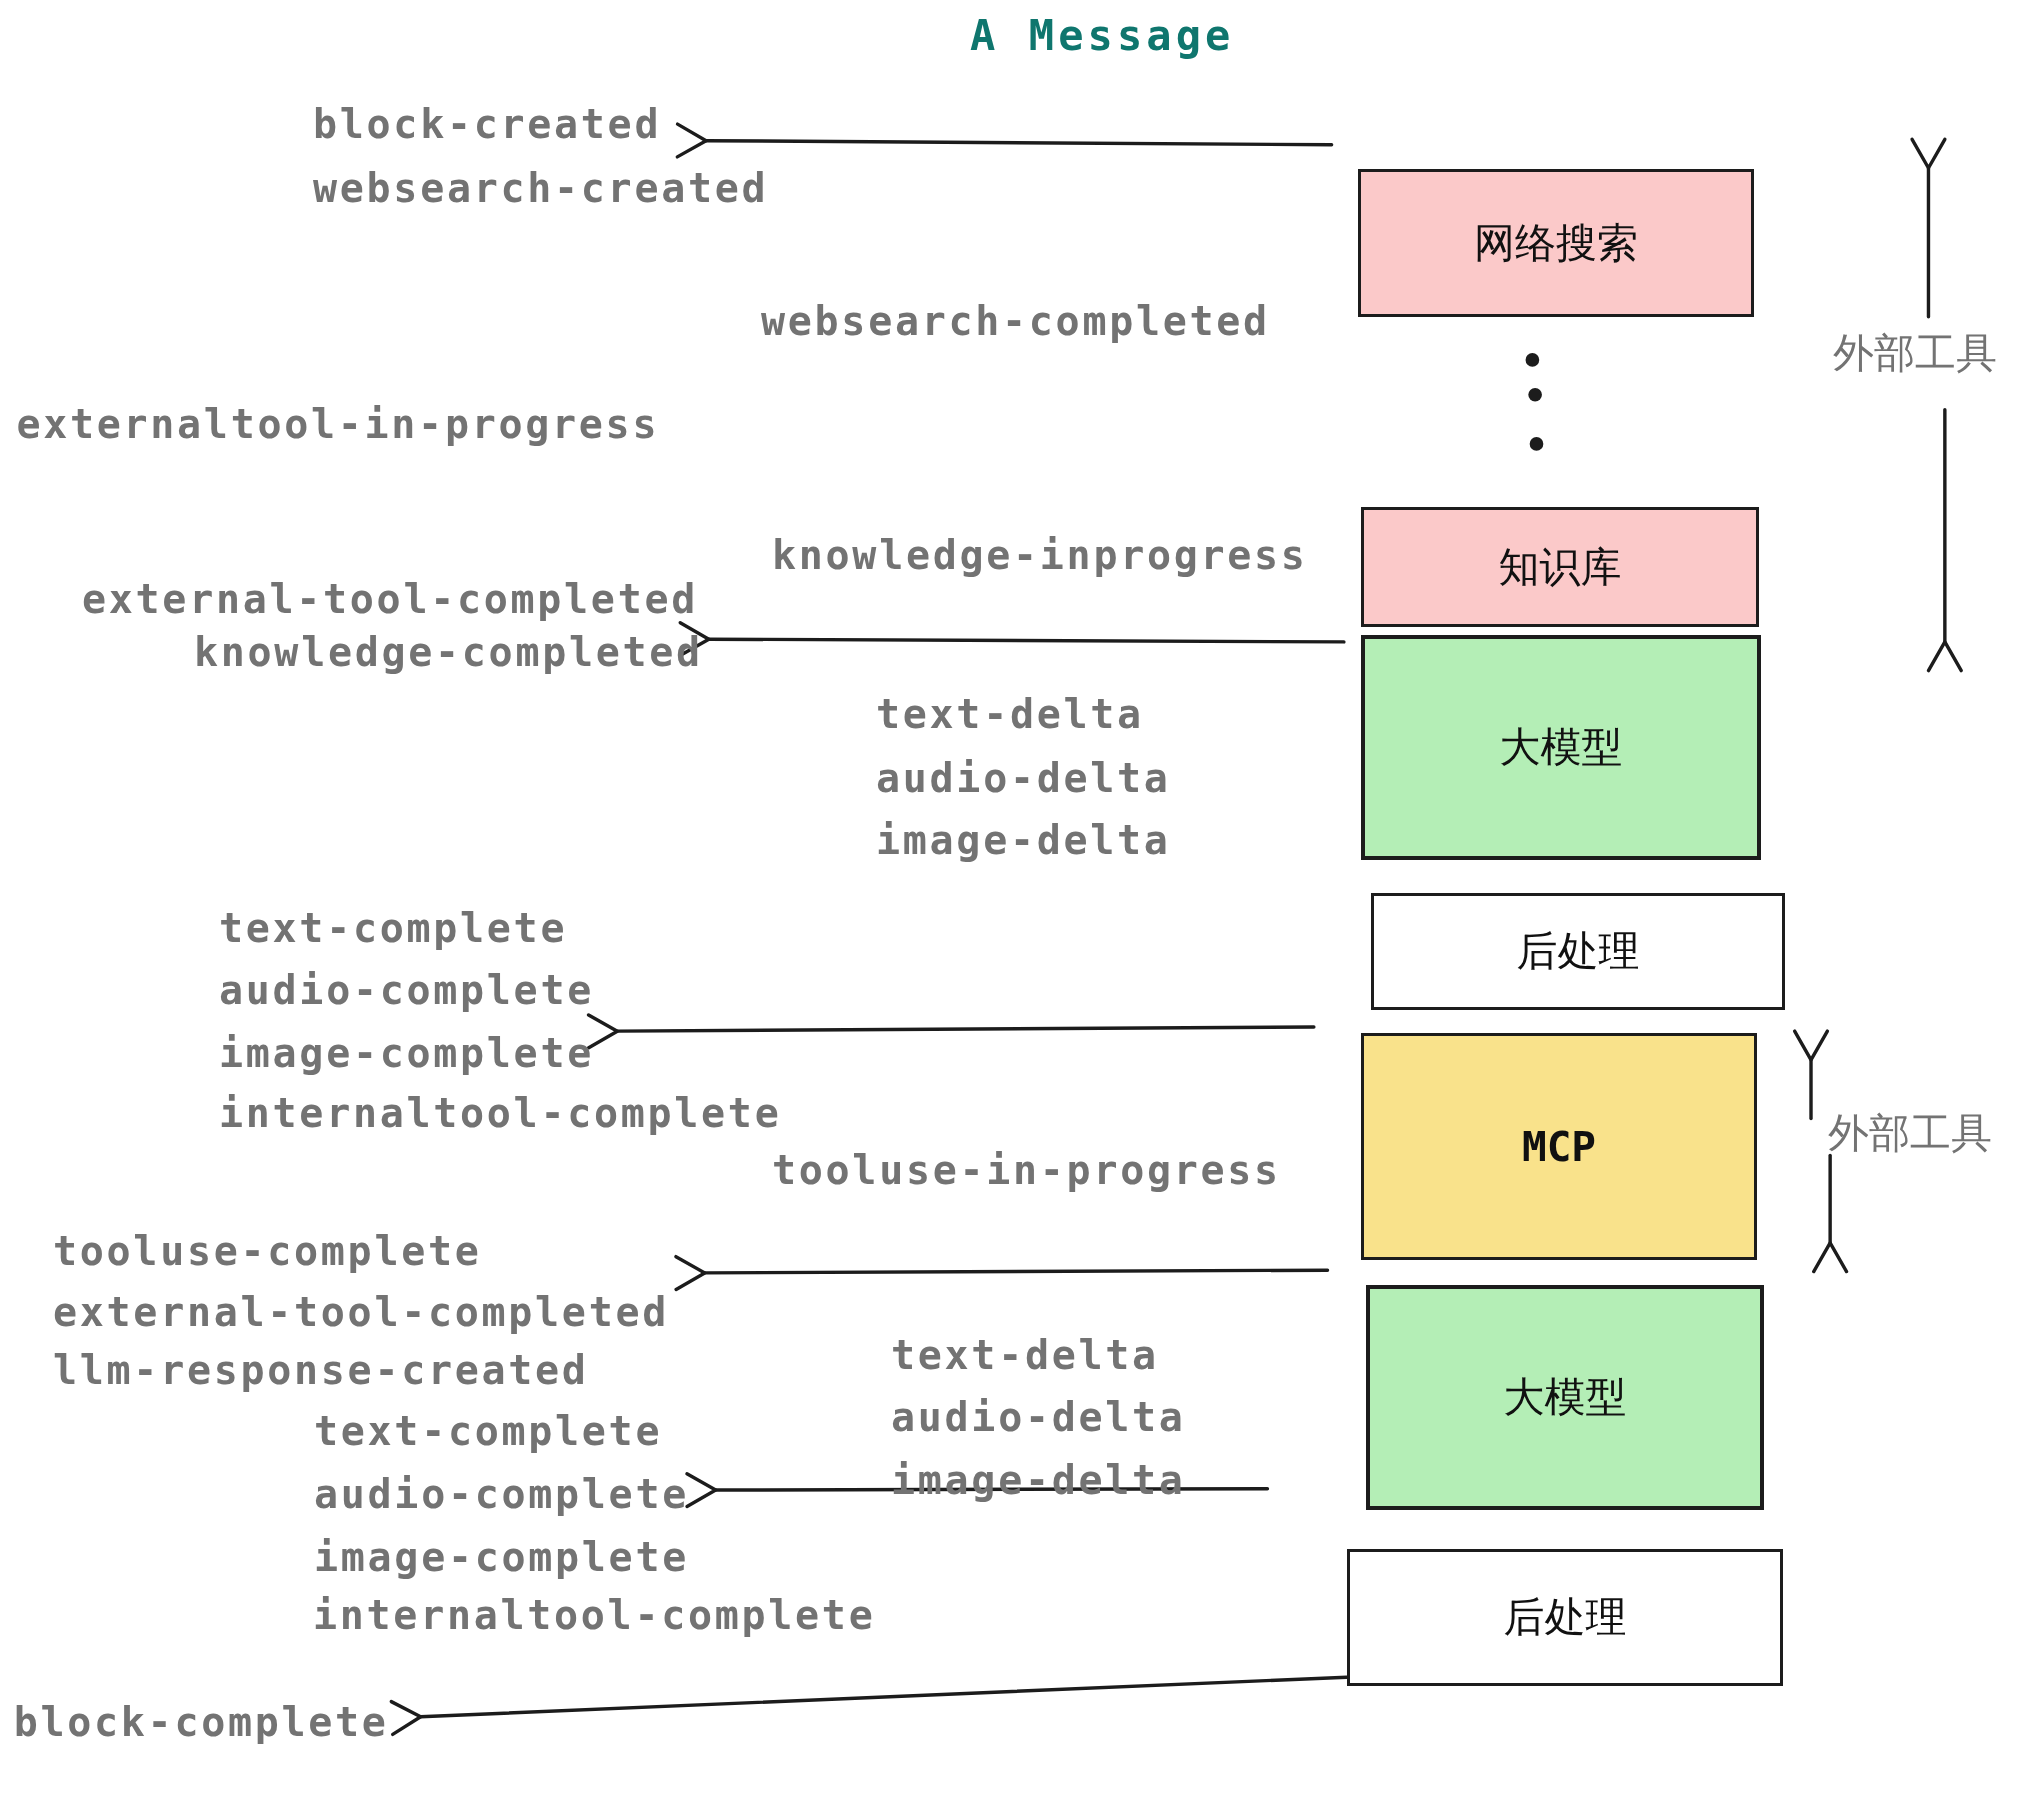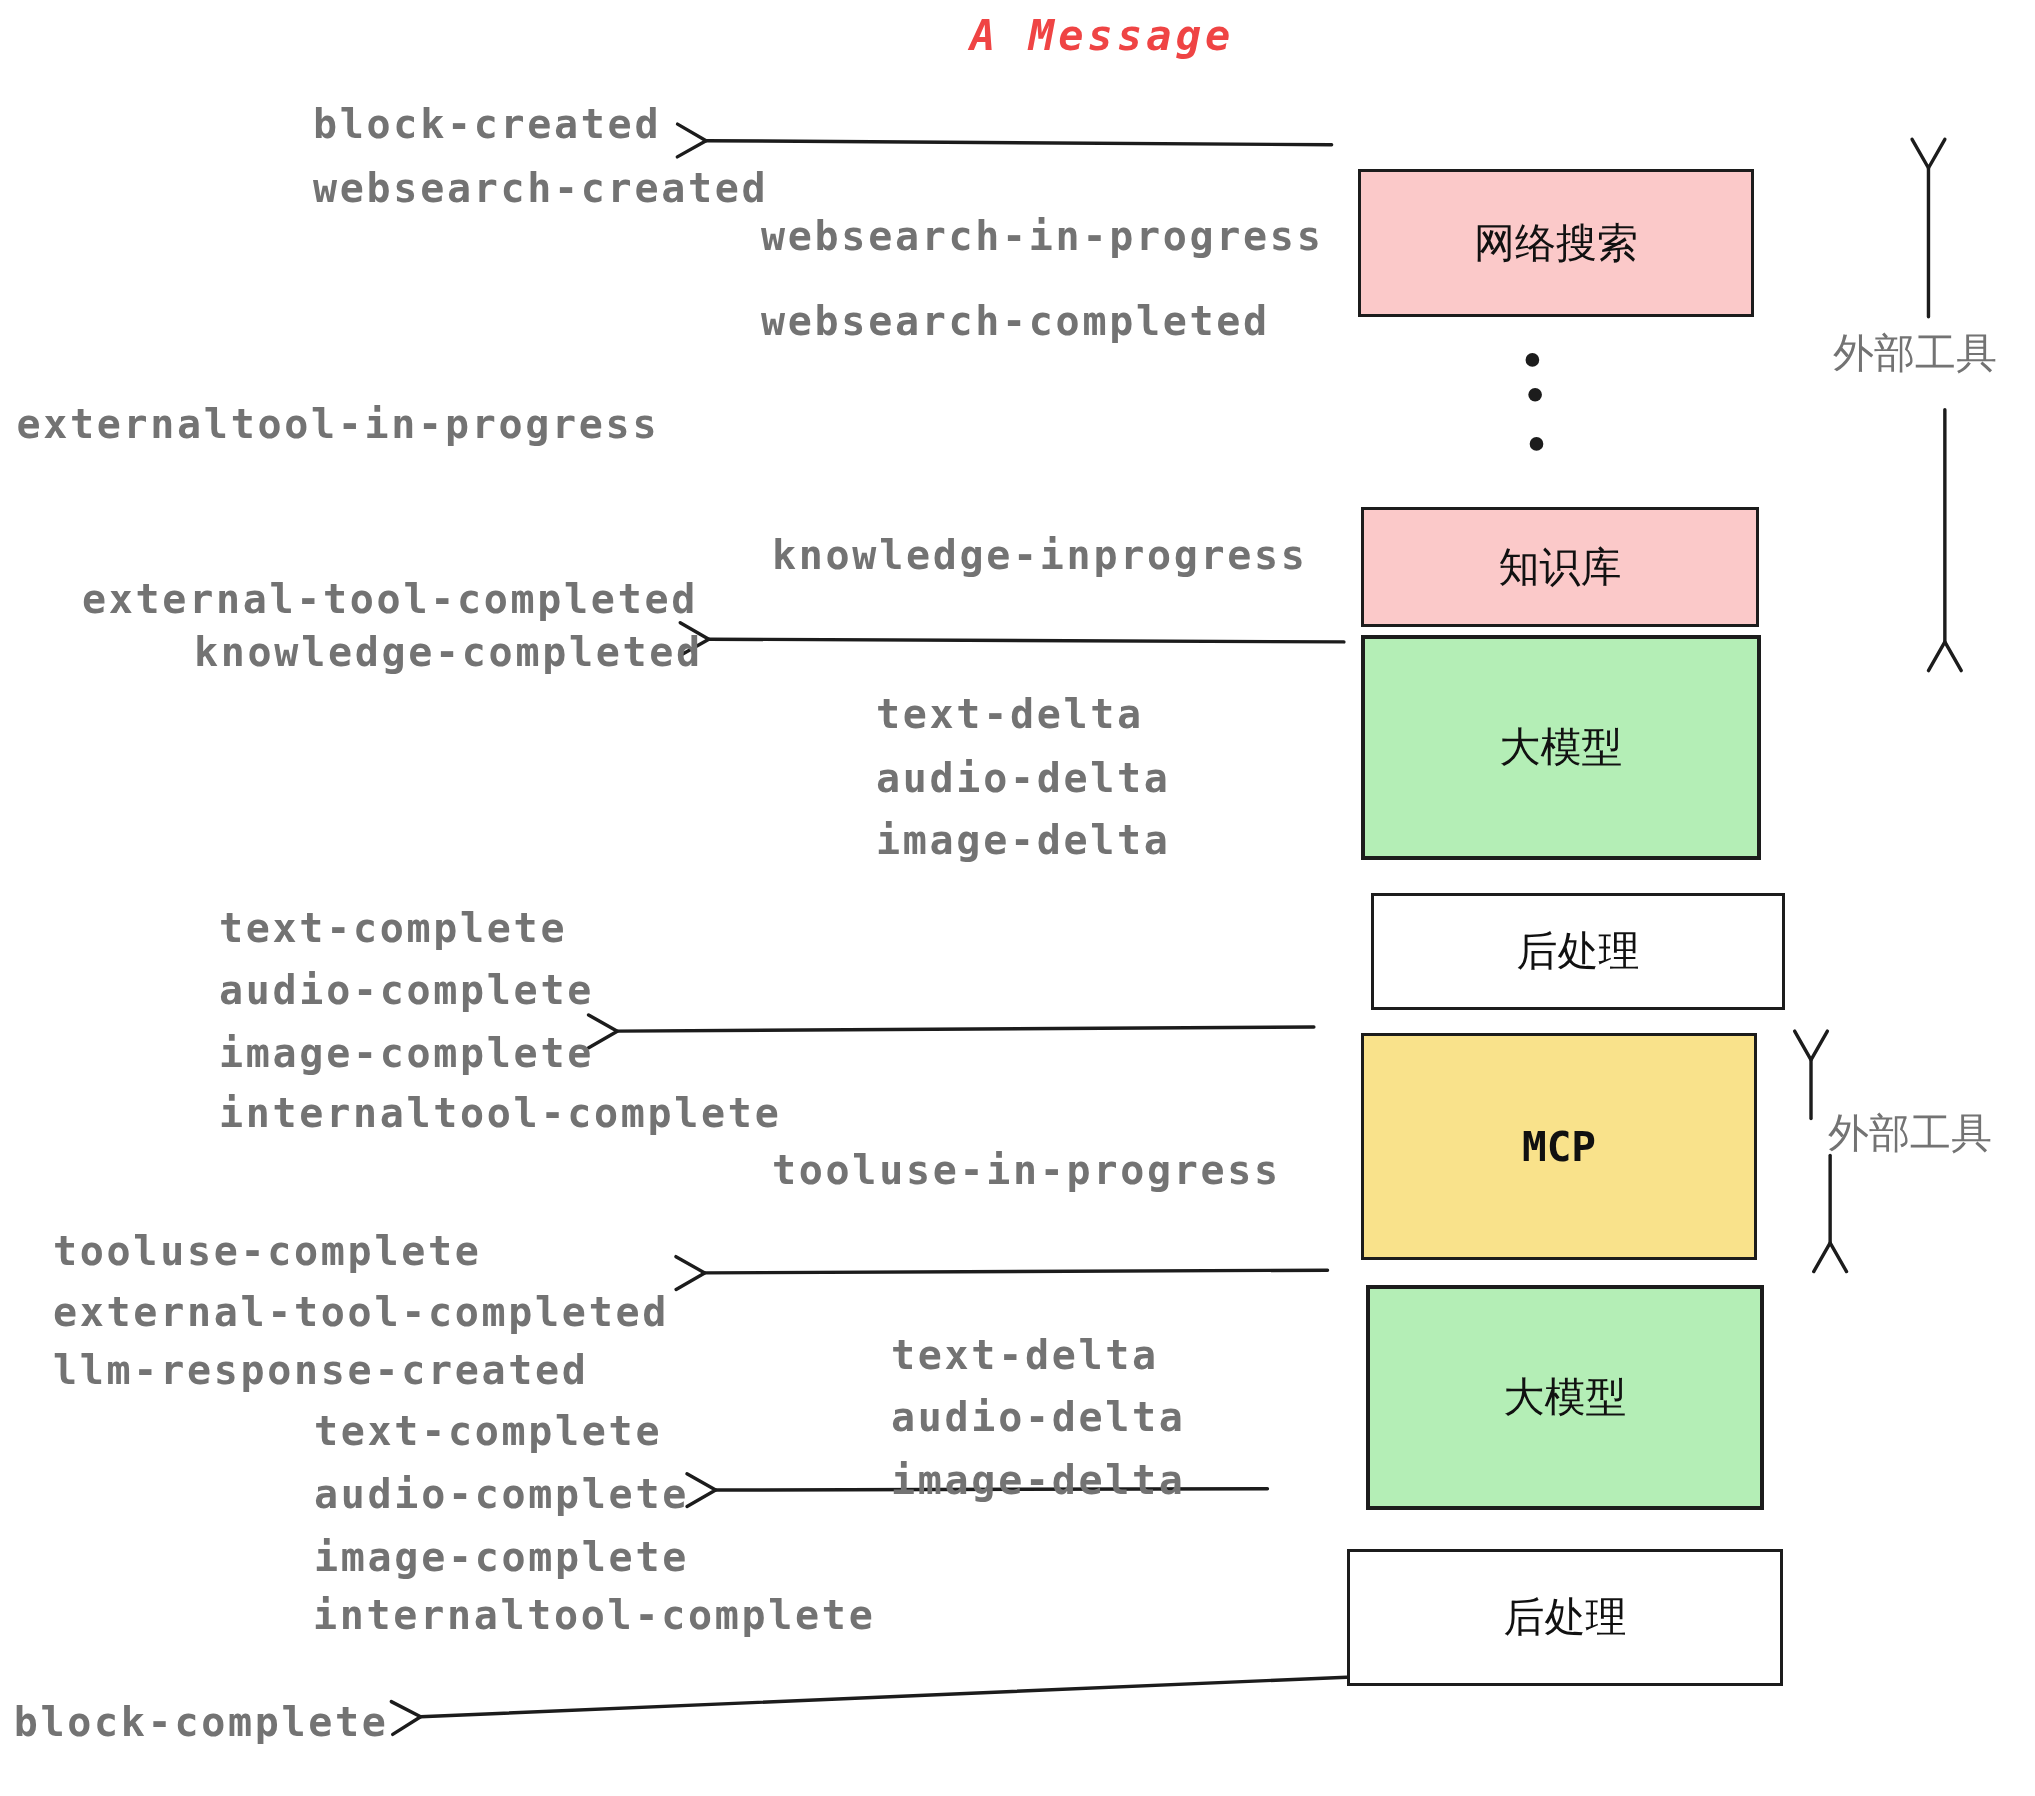--- a/index.html
+++ b/index.html
@@ -1,21 +1,21 @@
 <!DOCTYPE html>
 <html style="font-size:11px"><head>
 <meta charset="utf-8">
 <style>
   html,body{margin:0;padding:0;background:#ffffff;}
   #canvas{position:relative;width:2035px;height:1796px;background:#ffffff;overflow:hidden;
           font-family:"DejaVu Sans Mono", monospace;}
   .ev{position:absolute;font-family:"DejaVu Sans Mono",monospace;font-weight:700;
       font-size:40px;letter-spacing:2.7px;color:#737373;white-space:nowrap;line-height:1;}
   .title{position:absolute;font-family:"DejaVu Sans Mono",monospace;font-weight:700;
-      font-size:42px;letter-spacing:4.1px;color:#ef4444;white-space:nowrap;line-height:1;font-style:italic;}
+      font-size:42px;letter-spacing:4.1px;color:#0f766e;white-space:nowrap;line-height:1;}
   .box{position:absolute;border:3.4px solid #1c1c1c;display:flex;align-items:center;
       justify-content:center;font-family:"Liberation Sans","DejaVu Sans",sans-serif;
       font-size:41px;color:#111;box-sizing:border-box;white-space:nowrap;}
   .box.thick{border-width:4.1px;}
   .box.mono{font-family:"DejaVu Sans Mono",monospace;font-weight:700;font-size:41px;}
   .side-label{position:absolute;font-family:"Liberation Sans","DejaVu Sans",sans-serif;
       font-size:41px;color:#737373;white-space:nowrap;line-height:1;text-align:center;}
   svg{position:absolute;left:0;top:0;}
 </style>
 </head>
@@ -45,21 +45,20 @@
     </g>
     <g fill="#1c1c1c">
       <circle cx="2244" cy="527" r="10"></circle>
       <circle cx="2248" cy="578" r="10"></circle>
       <circle cx="2250" cy="650" r="10"></circle>
     </g>
   </svg>
 
   <div class="ev" style="left:313px;top:104px;">block-created</div>
   <div class="ev" style="left:313px;top:168px;">websearch-created</div>
-  <div class="ev" style="left:761px;top:216px;">websearch-in-progress</div>
   <div class="ev" style="left:761px;top:301px;">websearch-completed</div>
   <div class="ev" style="left:16.4px;top:404px;">externaltool-in-progress</div>
   <div class="ev" style="left:772px;top:535px;">knowledge-inprogress</div>
   <div class="ev" style="left:82px;top:579px;">external-tool-completed</div>
   <div class="ev" style="left:194px;top:632px;">knowledge-completed</div>
   <div class="ev" style="left:876px;top:694px;">text-delta</div>
   <div class="ev" style="left:876px;top:758px;">audio-delta</div>
   <div class="ev" style="left:876px;top:820px;">image-delta</div>
   <div class="ev" style="left:219px;top:908px;">text-complete</div>
   <div class="ev" style="left:219px;top:970px;">audio-complete</div>

